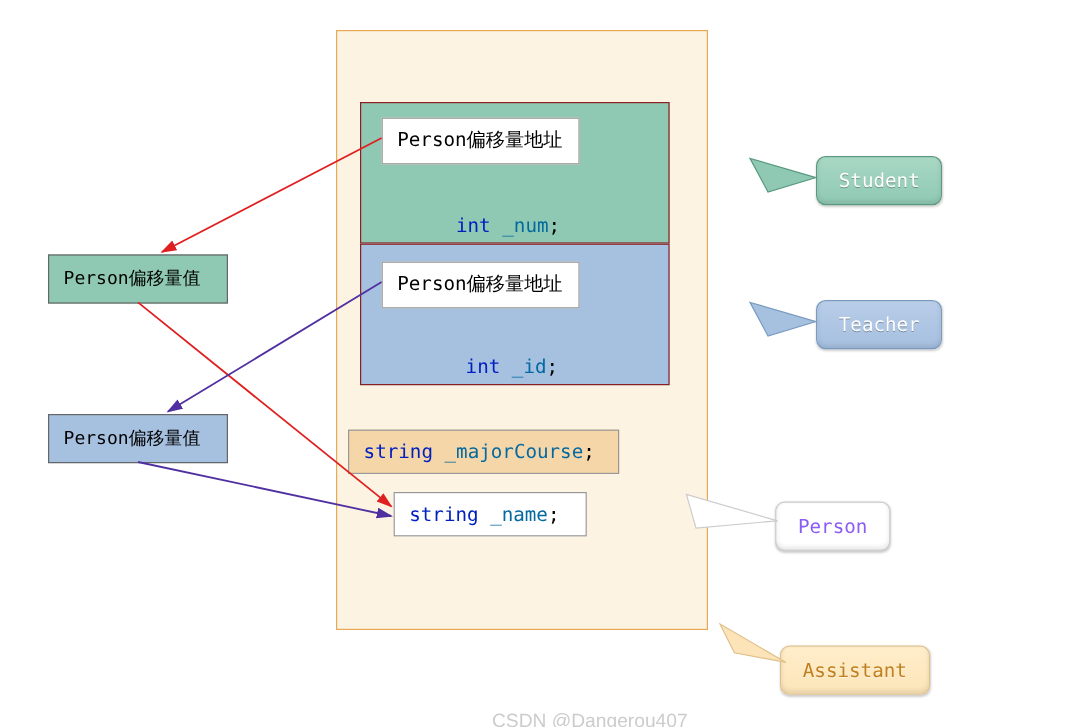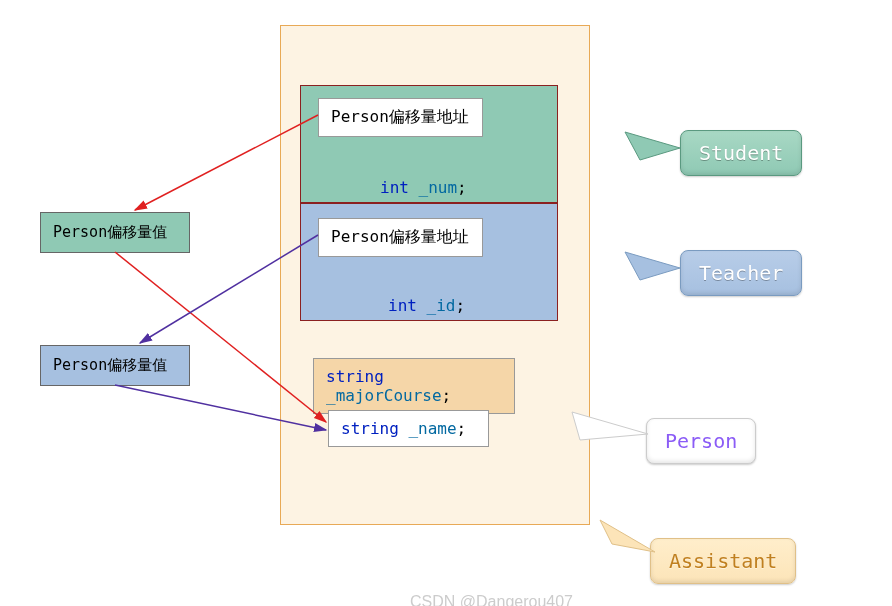--- a/index.html
+++ b/index.html
@@ -9,21 +9,21 @@
     .teacher-block { position: absolute; left: 300px; top: 203px; width: 258px; height: 118px; background: #a6c0e0; border: 1px solid #8b2020; }
     .addr-box { position: absolute; background: #fff; border: 1px solid #999; padding: 8px 12px; font-size: 16px; }
     .offset-box-green { position: absolute; background: #8fc9b4; border: 1px solid #666; padding: 10px 12px; font-size: 15px; }
     .offset-box-blue { position: absolute; background: #a6c0e0; border: 1px solid #666; padding: 10px 12px; font-size: 15px; }
     .field-box-orange { position: absolute; background: #f5d6a8; border: 1px solid #999; padding: 8px 12px; font-size: 16px; }
     .field-box-white { position: absolute; background: #fff; border: 1px solid #999; padding: 8px 12px; font-size: 16px; }
     .member-text { position: absolute; font-size: 16px; }
     .kw-blue { color: #0020c0; margin-top: 22px; }
     .kw-str { color: #0020c0; }
     .id-teal { color: #0369a1; }
-    .callout { position: absolute; border-radius: 8px; padding: 10px 18px; font-size: 20px; box-shadow: inset 0 -2px 4px rgba(0,0,0,0.1), 0 1px 2px rgba(0,0,0,0.2); }
+    .callout { position: absolute; border-radius: 8px; padding: 10px 18px; font-size: 16px; box-shadow: inset 0 -2px 4px rgba(0,0,0,0.1), 0 1px 2px rgba(0,0,0,0.2); }
     .callout-student { background: linear-gradient(#a8d8c4, #8fc9b4); border: 1px solid #5a9980; color: #fff; text-shadow: 0 1px 0 rgba(0,0,0,0.3); }
     .callout-teacher { background: linear-gradient(#b8cde8, #a6c0e0); border: 1px solid #7a9bc0; color: #fff; text-shadow: 0 1px 0 rgba(0,0,0,0.3); }
     .callout-person { background: #fff; border: 1px solid #ccc; color: #8b5cf6; }
     .callout-assistant { background: linear-gradient(#ffeecb, #fce4b8); border: 1px solid #e0c088; color: #c08020; text-shadow: 0 1px 0 rgba(255,255,255,0.5); text-align: center; }
     svg.arrows { position: absolute; left: 0; top: 0; pointer-events: none; }
     .watermark { position: absolute; left: 410px; top: 593px; font-family: Arial, sans-serif; font-size: 16px; color: #ccc; }
   </style>
 </head>
 <body>
 
@@ -42,21 +42,21 @@
 <div class="teacher-block"></div>
 <div class="addr-box" style="left:318px; top:218px; width:165px;">
   <span>Person偏移量地址</span>
 </div>
 <div class="member-text" style="left:388px; top:296px;">
   <span class="kw-blue">int</span>
   <span> </span>
   <span class="id-teal">_id</span><span>;</span>
 </div>
 
-<div class="field-box-orange" style="left:313px; top:358px; width:202px;">
+<div class="field-box-orange" style="left:290px; top:358px; width:226px;">
   <span class="kw-str">string</span>
   <span> </span>
   <span class="id-teal">_majorCourse</span><span>;</span>
 </div>
 
 <div class="field-box-white" style="left:328px; top:410px; width:161px;">
   <span class="kw-str">string</span>
   <span> </span>
   <span class="id-teal">_name</span><span>;</span>
 </div>

